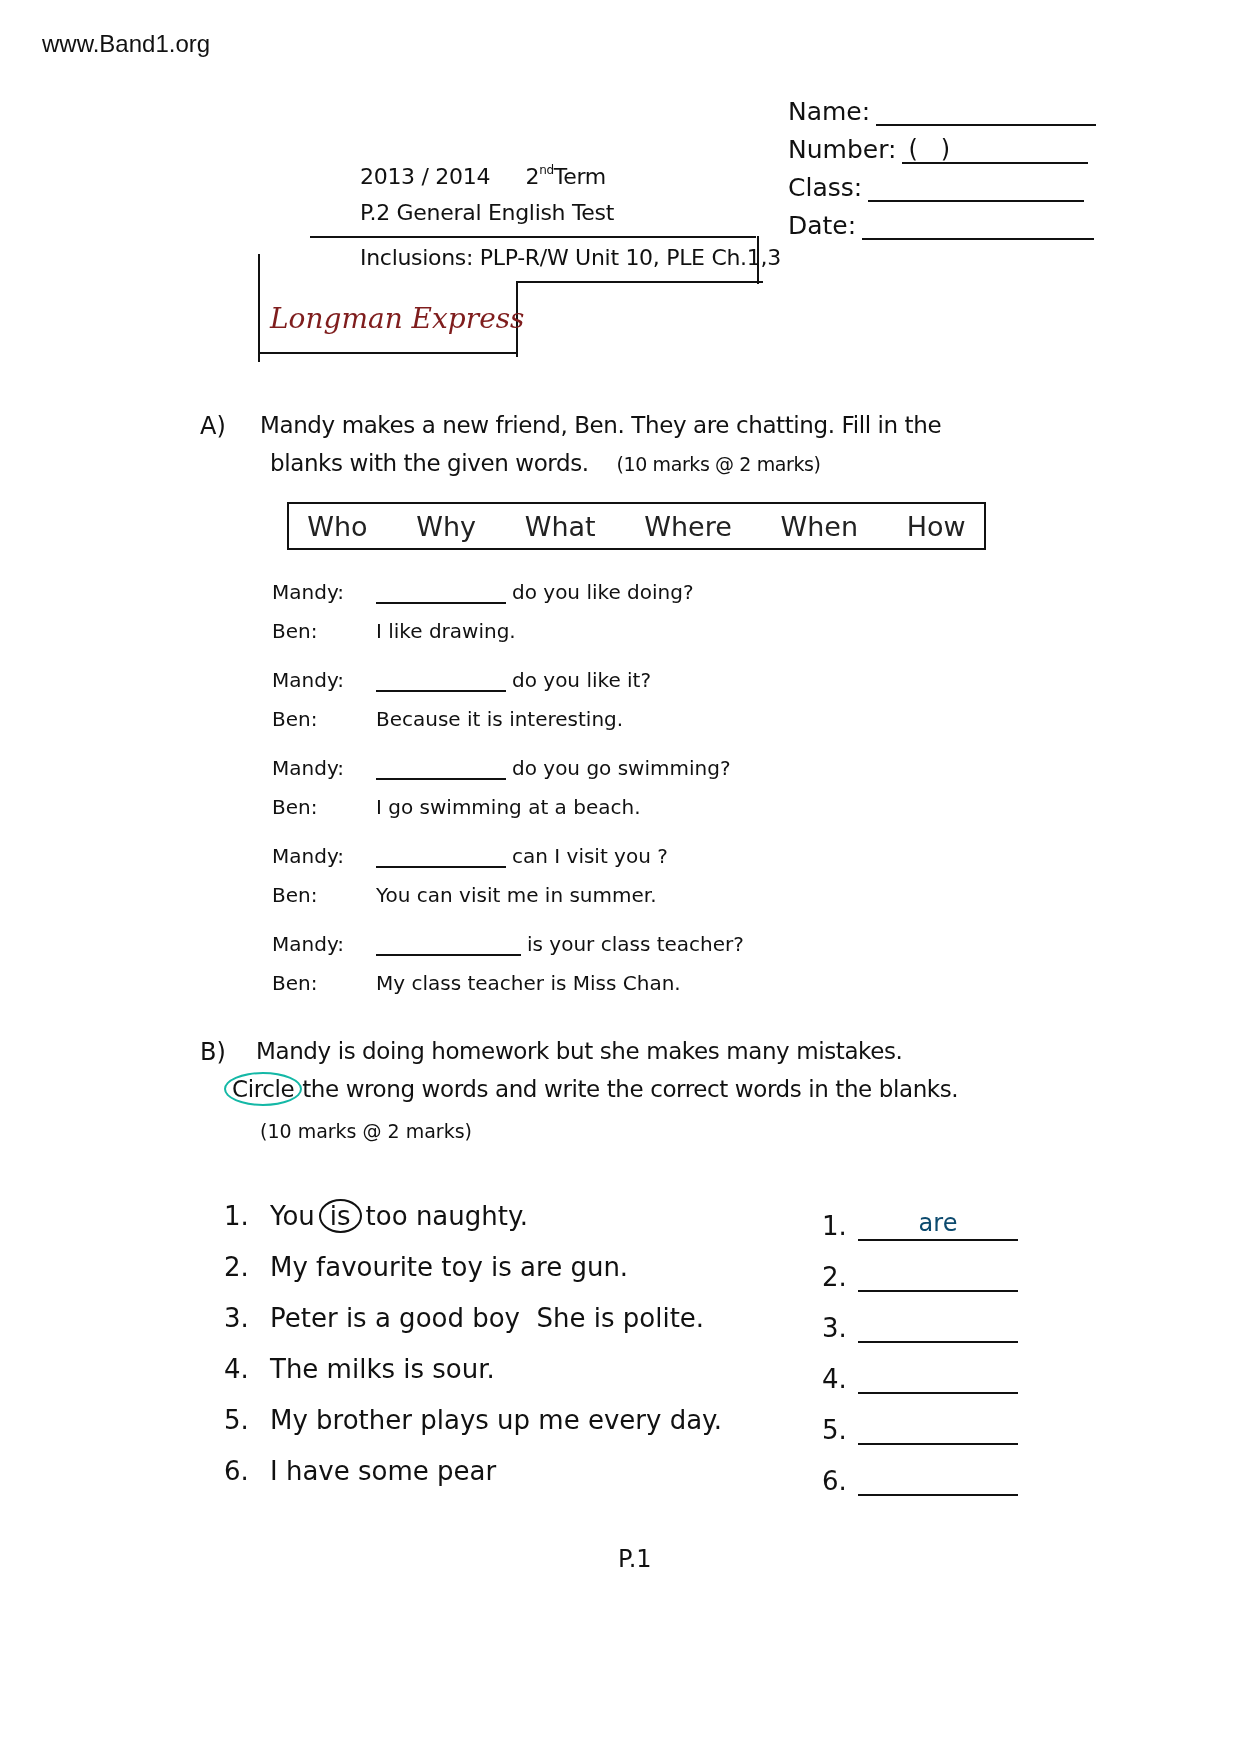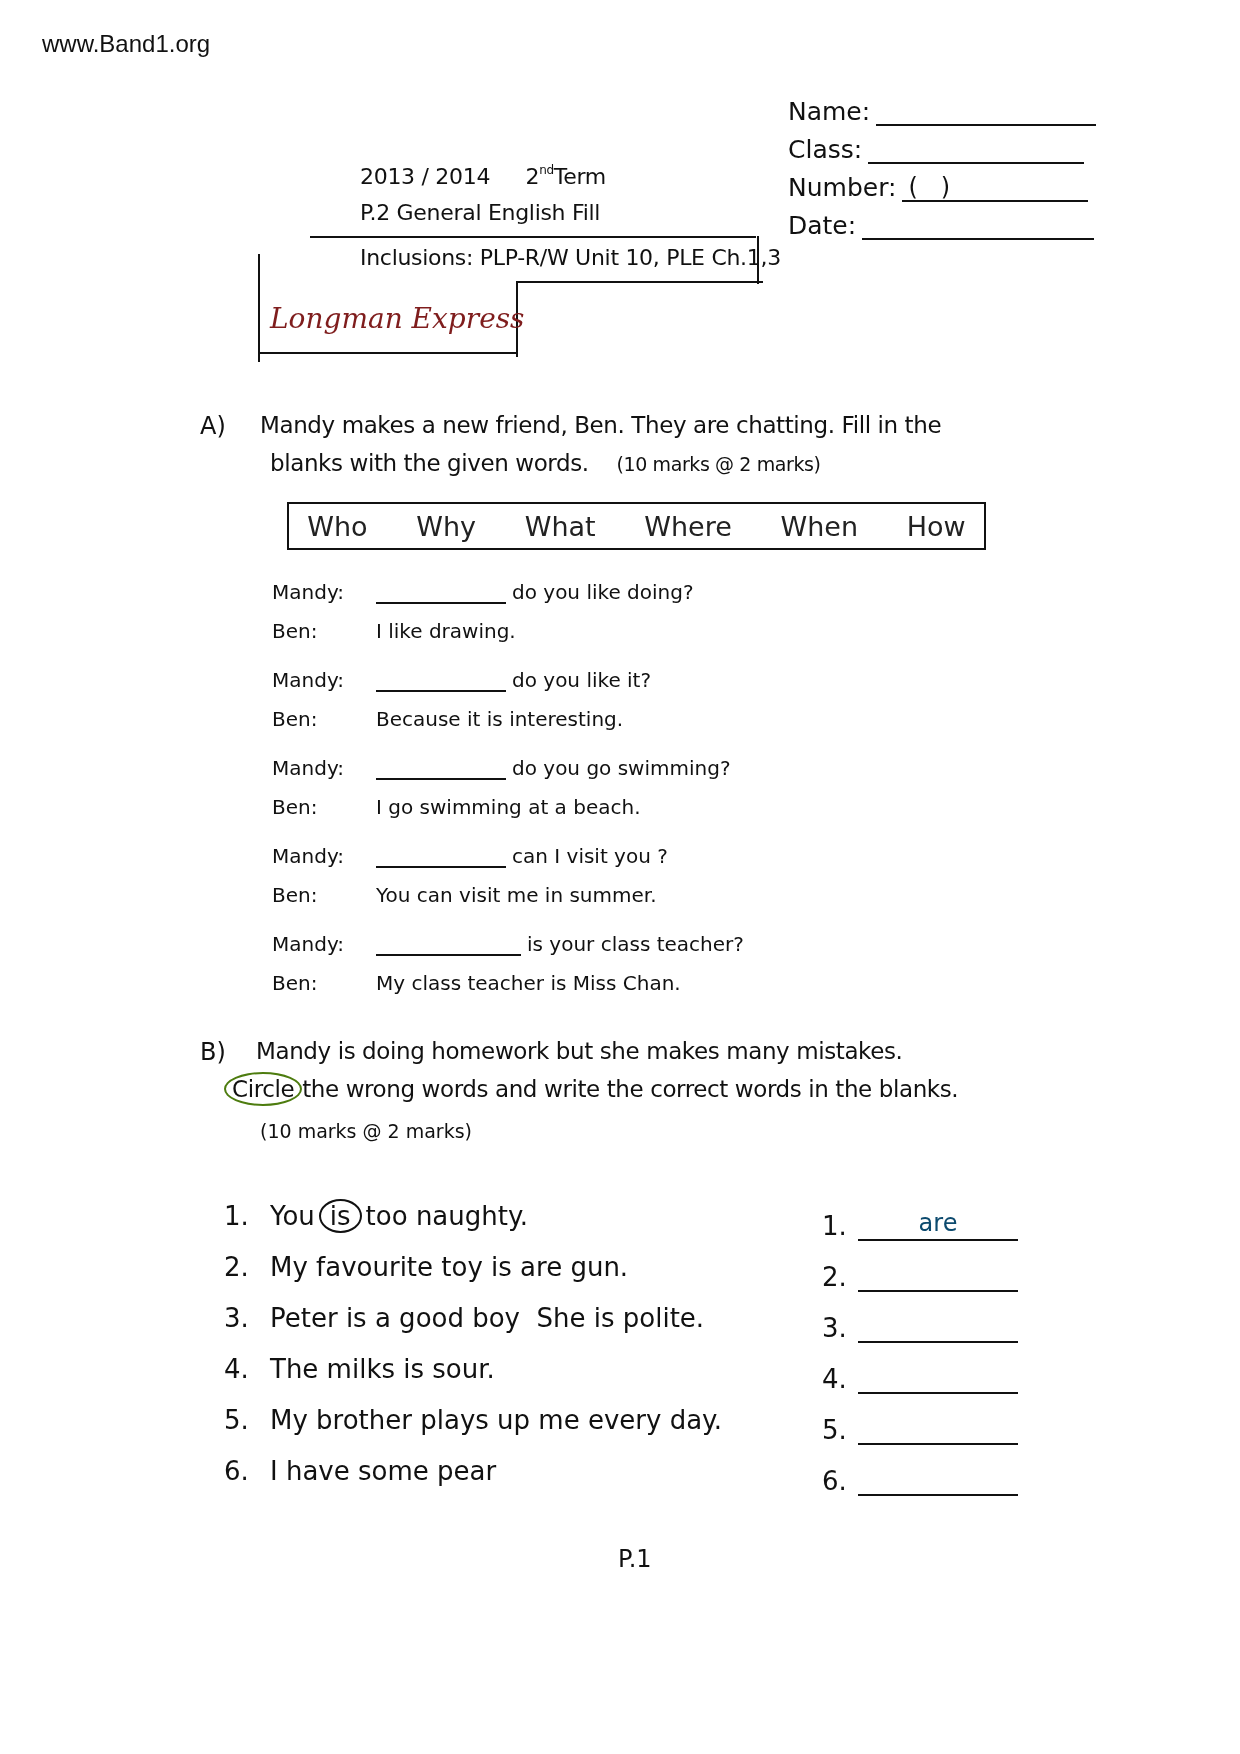--- a/index.html
+++ b/index.html
@@ -36,39 +36,39 @@
 <body>
 
 <div class="abs watermark">www.Band1.org</div>
 
 <div class="abs" style="left:788px; top:88px; width:310px;">
   <div class="field" style="height:38px;">
     <span>Name:</span>
     <span class="blank" style="width:220px;"></span>
   </div>
   <div class="field" style="height:38px;">
+    <span>Number:</span>
+    <span class="blank" style="width:180px; text-align:left; padding-left:6px; white-space:pre; font-size:24px; line-height:22px;">(   )</span>
+  </div>
+  <div class="field" style="height:38px;">
     <span>Class:</span>
     <span class="blank" style="width:216px;"></span>
-  </div>
-  <div class="field" style="height:38px;">
-    <span>Number:</span>
-    <span class="blank" style="width:180px; text-align:left; padding-left:6px; white-space:pre; font-size:24px; line-height:22px;">(   )</span>
   </div>
   <div class="field" style="height:38px;">
     <span>Date:</span>
     <span class="blank" style="width:232px;"></span>
   </div>
 </div>
 
 <div class="abs hdr-line" style="left:332px; top:163px;">
   <span>2013 / 2014</span>
   <span style="display:inline-block; width:22px;"></span>
   <span>2</span><span class="sup">nd</span><span>Term</span>
 </div>
-<div class="abs hdr-line" style="left:332px; top:200px;">P.2 General English Fill</div>
+<div class="abs hdr-line" style="left:332px; top:200px;">P.2 General English Test</div>
 <div class="abs rule" style="left:310px; top:236px; width:446px;"></div>
 <div class="abs hdr-line" style="left:332px; top:245px;">Inclusions: PLP-R/W Unit 10, PLE Ch.1,3</div>
 <div class="abs vrule" style="left:757px; top:236px; height:48px;"></div>
 <div class="abs rule" style="left:517px; top:281px; width:246px;"></div>
 <div class="abs vrule" style="left:258px; top:254px; height:108px;"></div>
 <div class="abs vrule" style="left:516px; top:281px; height:76px;"></div>
 <div class="abs rule" style="left:258px; top:352px; width:258px;"></div>
 <div class="abs script" style="left:270px; top:302px;">Longman Express</div>
 
 <div class="abs sec-label" style="left:200px; top:412px;">A)</div>
@@ -141,21 +141,21 @@
   </div>
   <div class="dlg-row">
     <span class="dlg-spk">Ben:</span>
     <span>My class teacher is Miss Chan.</span>
   </div>
 </div>
 
 <div class="abs sec-label" style="left:200px; top:1038px;">B)</div>
 <div class="abs sec-text" style="left:256px; top:1038px;">Mandy is doing homework but she makes many mistakes.</div>
 <div class="abs sec-text" style="left:224px; top:1076px;">
-  <span style="border:2px solid #4d7c0f; border-radius:50%; padding:2px 6px;">Circle</span><span>the wrong words and write the correct words in the blanks.</span>
+  <span style="border:2px solid #14b8a6; border-radius:50%; padding:2px 6px;">Circle</span><span>the wrong words and write the correct words in the blanks.</span>
 </div>
 <div class="abs marks" style="left:260px; top:1120px;">(10 marks @ 2 marks)</div>
 
 <div class="abs" style="left:224px; top:1190px;">
   <div class="q-row">
     <span class="q-num">1.</span>
     <span>You</span>
     <span class="circled">is</span>
     <span>too naughty.</span>
   </div>

